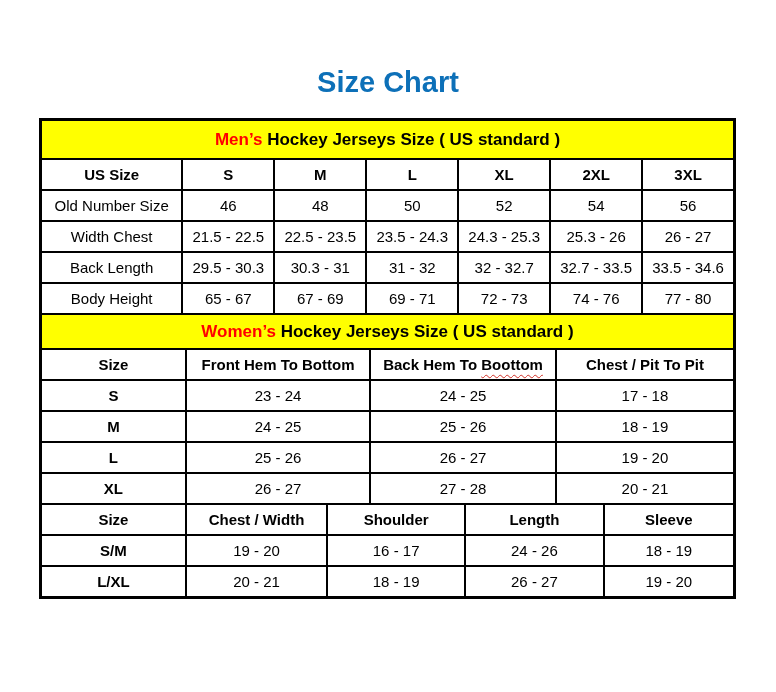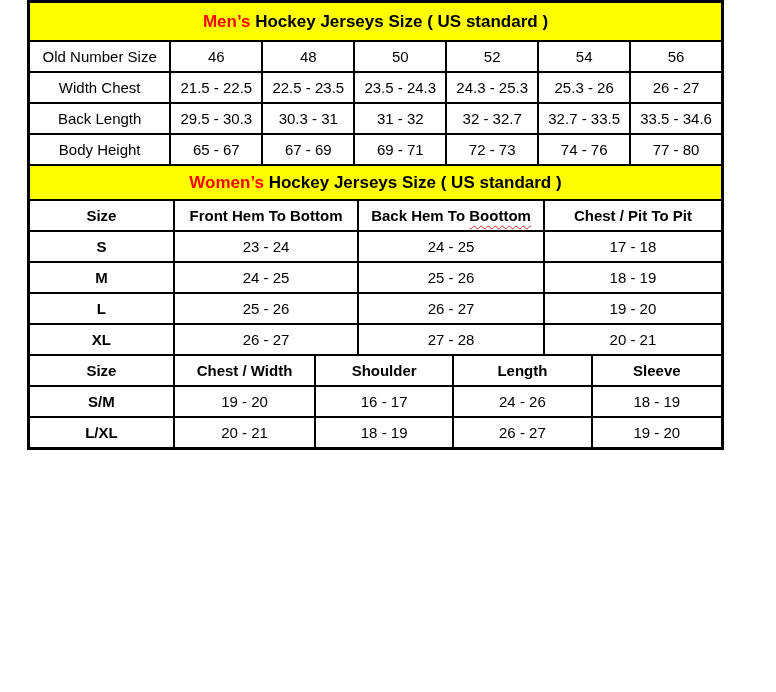--- a/index.html
+++ b/index.html
@@ -15,21 +15,21 @@
   .page-title {
     margin: 66px 0 19px 0;
     text-align: center;
     font-size: 29px;
     font-weight: 700;
     color: #0d70b8;
     letter-spacing: 0px;
   }
   .chart-wrap {
     width: 695px;
-    margin-left: 27px;
+    margin-left: 39px;
     border: 1px solid #000;
   }
   table.size-table {
     border-collapse: collapse;
     width: 100%;
     table-layout: fixed;
   }
   table.size-table + table.size-table {
     margin-top: -2px;
   }
@@ -66,37 +66,47 @@
     text-decoration-color: #d03027;
     text-decoration-thickness: 1px;
     text-underline-offset: 4px;
   }
 </style>
 </head>
 <body>
 
 <div>
 
+  <h1 class="page-title">Size Chart</h1>
 
   <div class="chart-wrap">
 
     <table class="size-table" data-section="men">
       <colgroup>
         <col style="width:20.4%">
           <col style="width:13.27%">
           <col style="width:13.27%">
         <col style="width:13.27%">
           <col style="width:13.27%">
           <col style="width:13.27%">
           <col style="width:13.25%">
       </colgroup>
       <tbody>
         <tr>
           <td class="band band-men" colspan="7"><span class="band-accent">Men’s</span><span> Hockey Jerseys Size ( US standard )</span></td>
         </tr>
+      <tr>
+            <th>US Size</th>
+            <th>S</th>
+            <th>M</th>
+            <th>L</th>
+            <th>XL</th>
+            <th>2XL</th>
+            <th>3XL</th>
+          </tr>
           <tr>
             <td class="row-label">Old Number Size</td>
             <td>46</td>
             <td>48</td>
             <td>50</td>
             <td>52</td>
             <td>54</td>
             <td>56</td>
           </tr>
           <tr>

